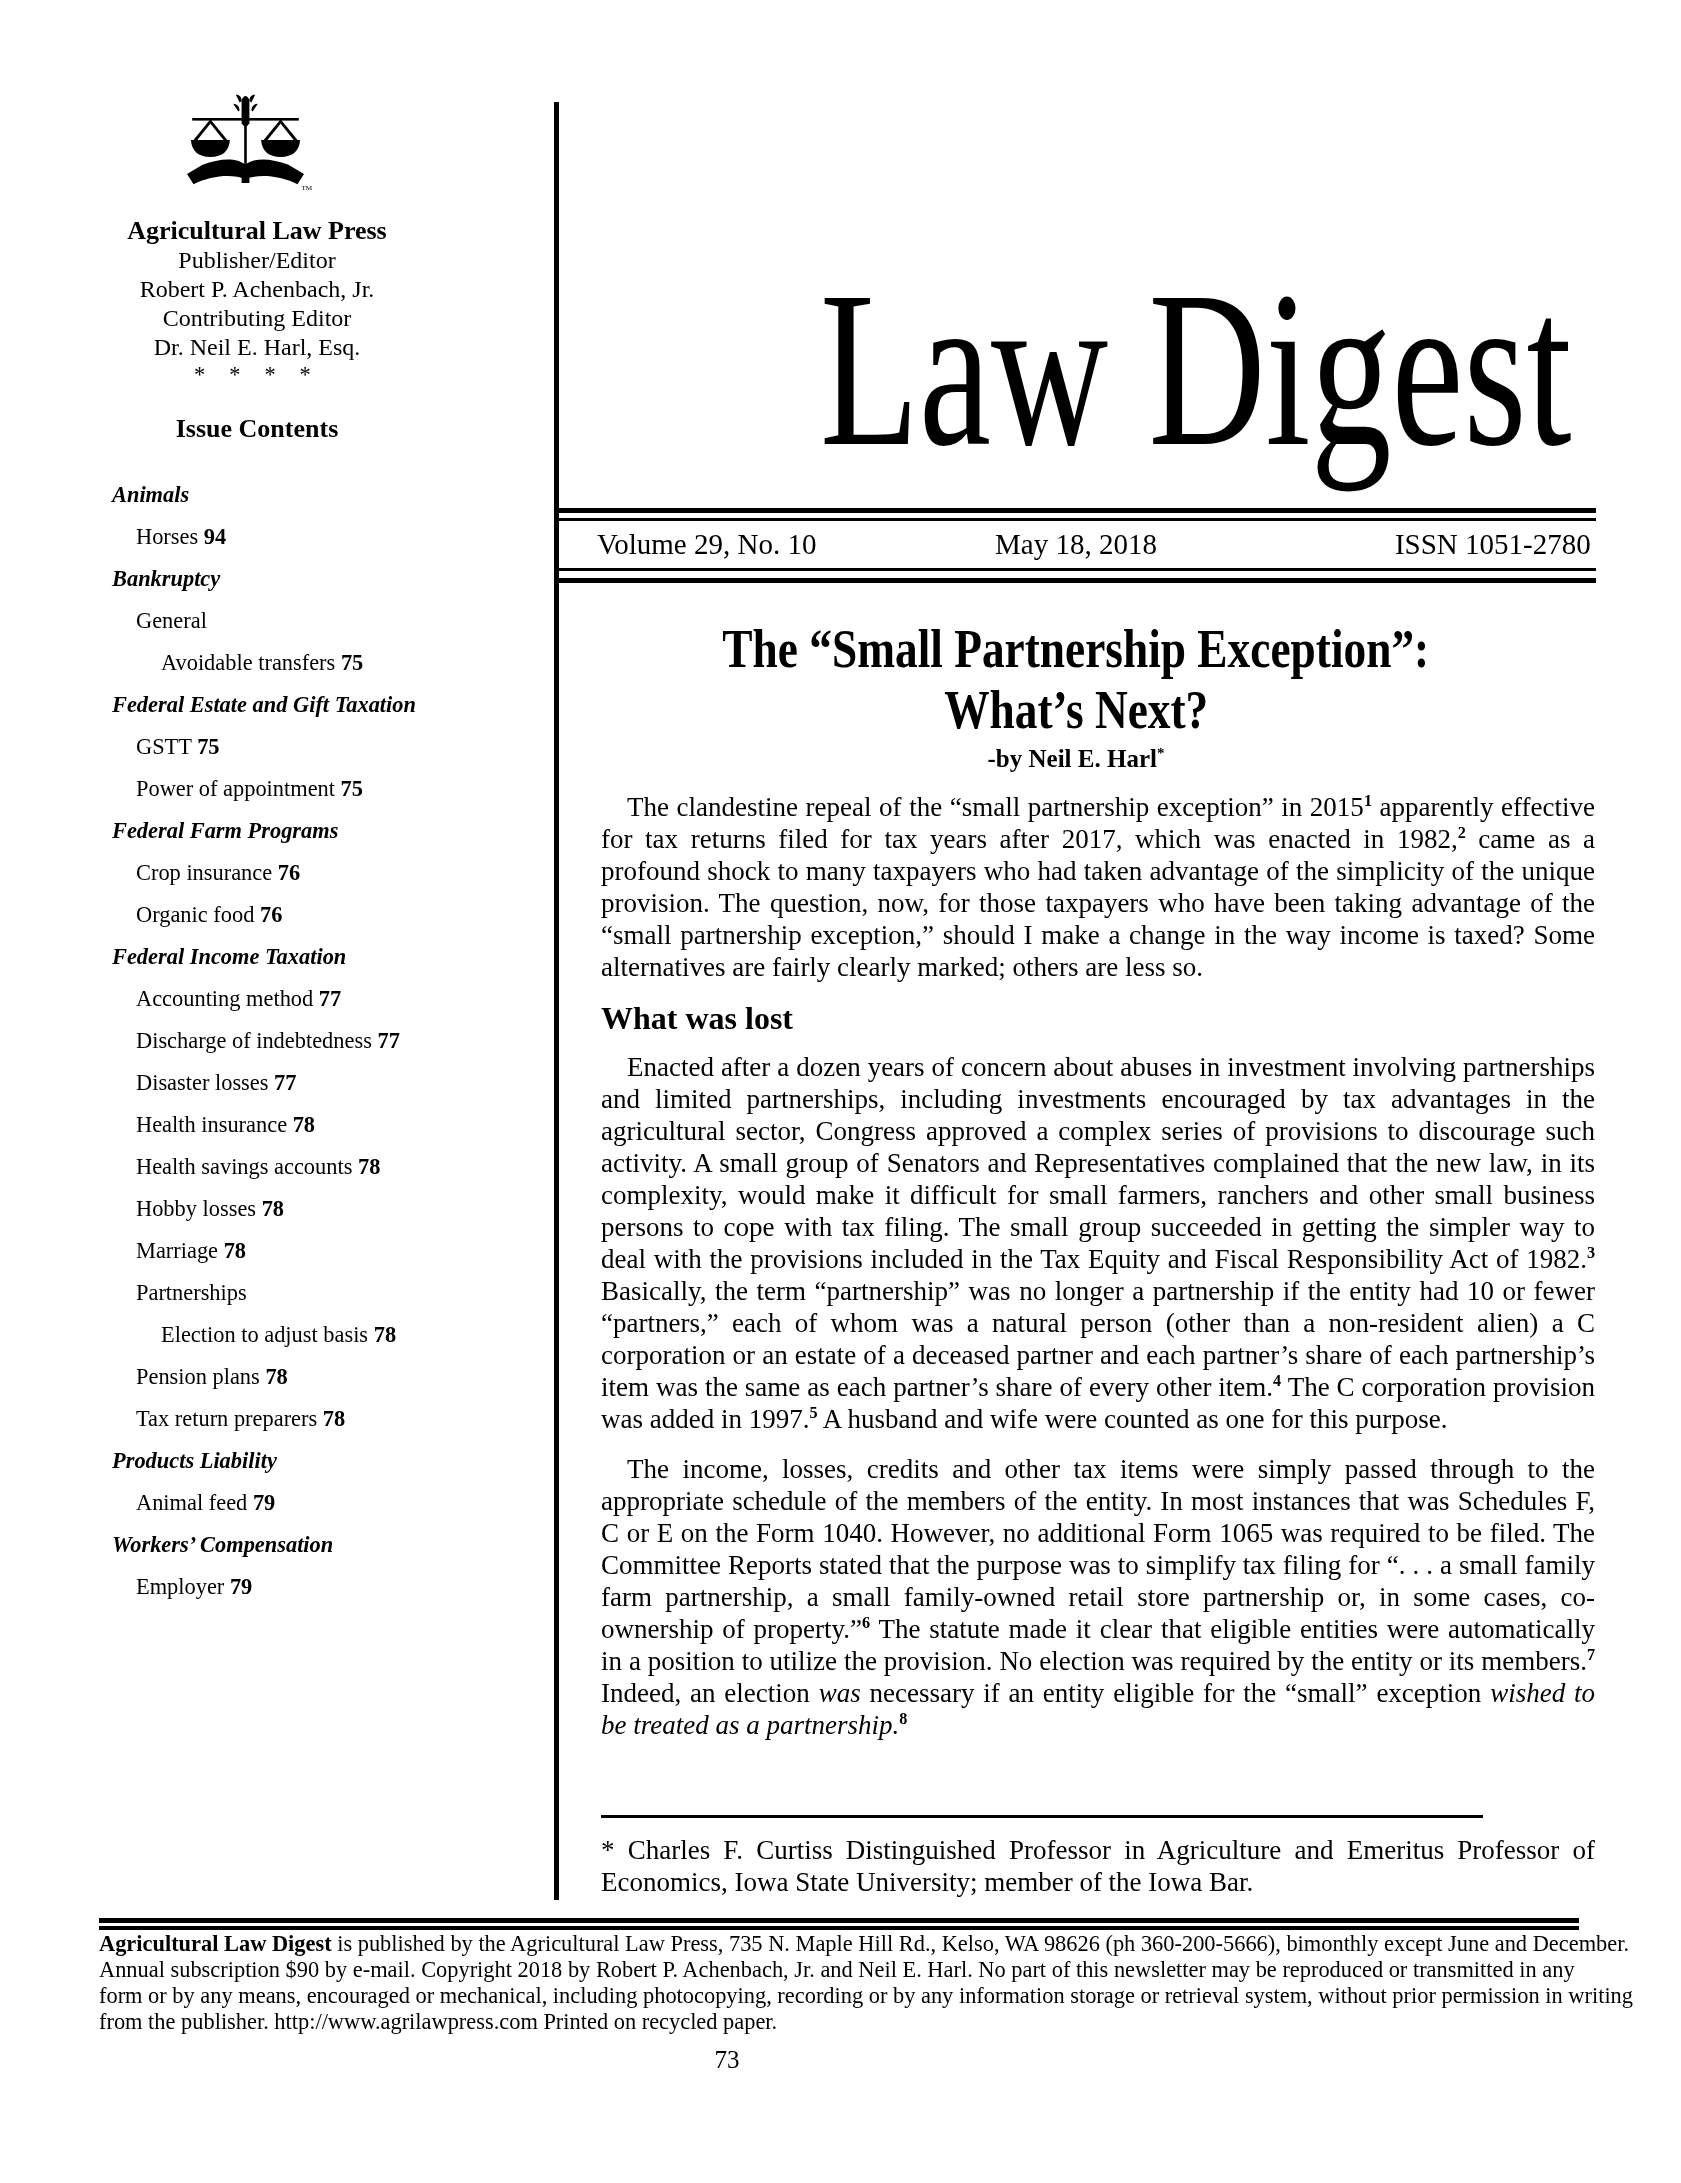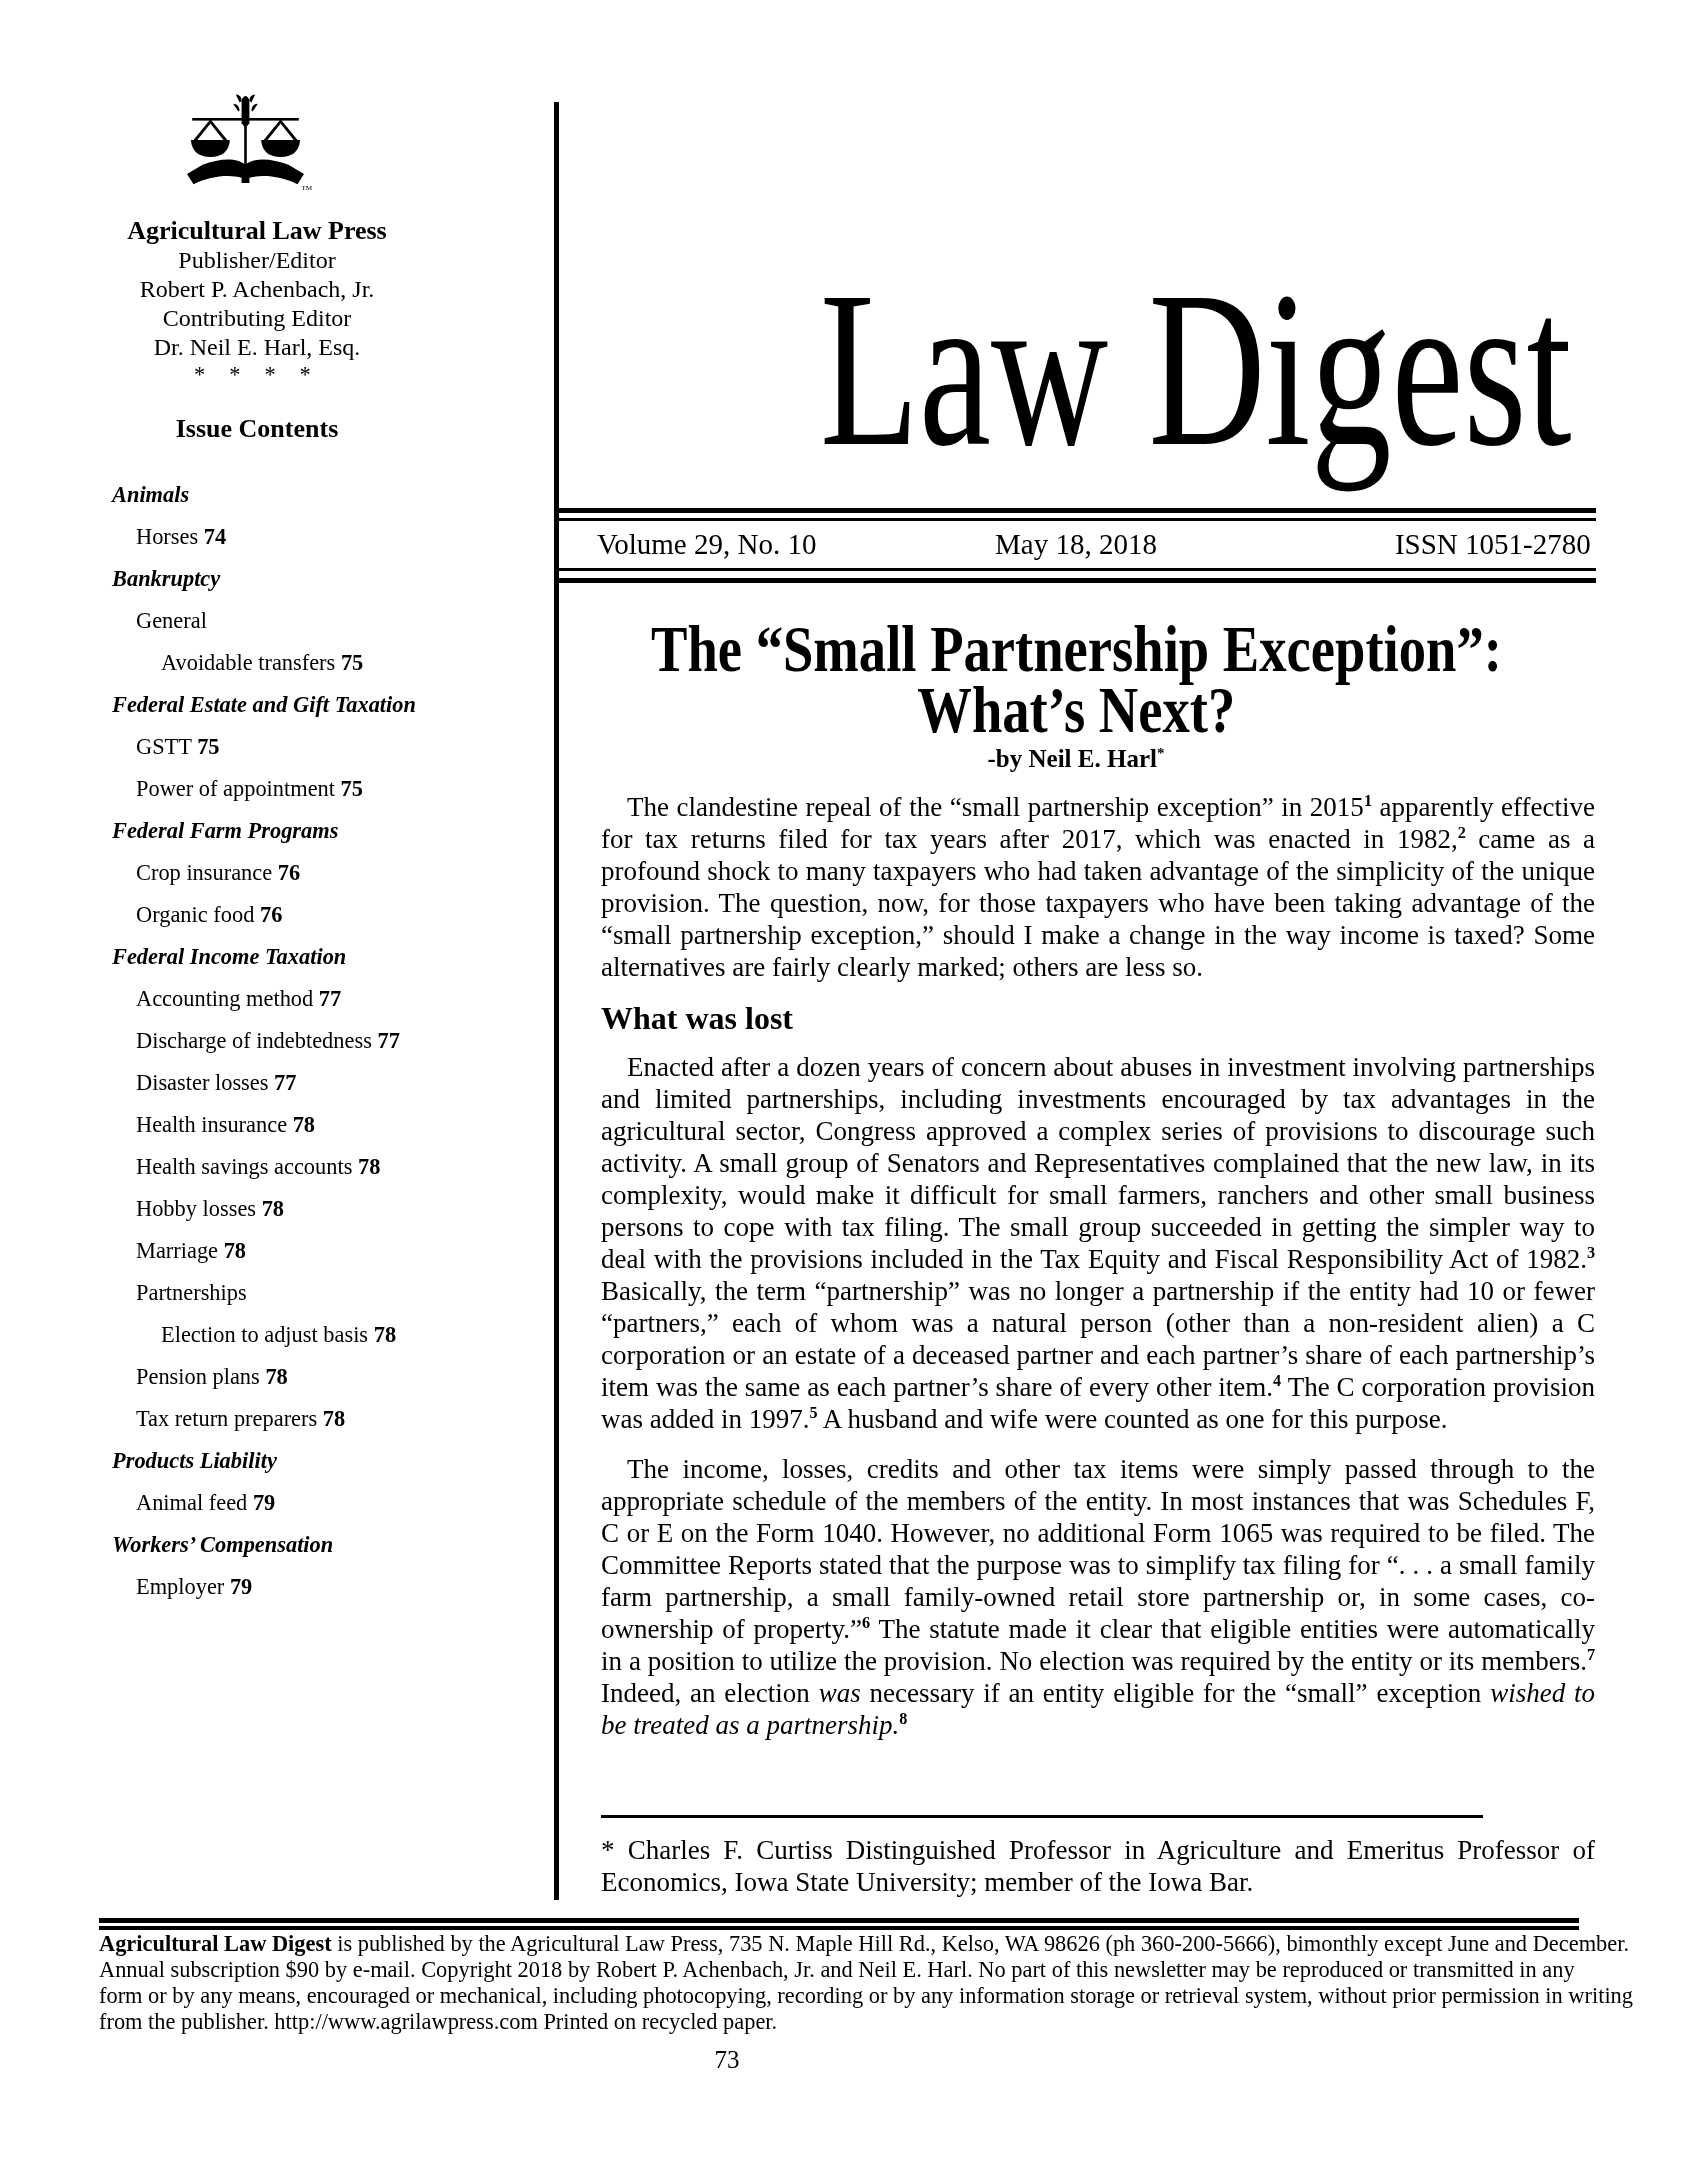--- a/index.html
+++ b/index.html
@@ -34,21 +34,21 @@
   .hrule{position:absolute;left:0;width:1040px;background:#000;}
   #rule-a{top:508px;height:4.6px;}
   #rule-b{top:518px;height:3.3px;}
   #rule-c{top:568px;height:2.6px;}
   #rule-d{top:578px;height:5.3px;}
   #vol-row{position:absolute;top:528px;left:0;width:1040px;height:32px;font-size:29px;line-height:32px;}
   #vol-row .vol{position:absolute;left:41px;}
   #vol-row .date{position:absolute;left:0;width:100%;text-align:center;}
   #vol-row .issn{position:absolute;right:5.3px;}
   #article-title{position:absolute;top:619px;left:0;width:1040px;text-align:center;
-    font-weight:bold;line-height:61px;font-size:65px;}
+    font-weight:bold;line-height:61px;font-size:54px;}
   #article-title .condense{display:inline-block;transform:scaleX(0.84);transform-origin:50% 100%;}
   #byline{position:absolute;top:745px;left:0;width:1040px;text-align:center;
     font-weight:bold;font-size:25px;}
   #article-body{position:absolute;top:791px;left:45px;width:994px;
     font-size:27px;line-height:32px;text-align:justify;}
   #article-body p{margin:0 0 18.5px 0;text-indent:26px;}
   #article-body h2{font-size:32px;line-height:32px;margin:17px 0;text-indent:0;text-align:left;}
   sup{font-size:60%;line-height:0;vertical-align:super;font-weight:bold;}
   #footnote-block{position:absolute;top:1815px;left:45px;width:994px;}
   #footnote-rule{width:882px;height:2.6px;background:#000;margin-bottom:16px;}
@@ -101,21 +101,21 @@
     <div class="press-line">Robert P. Achenbach, Jr.</div>
     <div class="press-line">Contributing Editor</div>
     <div class="press-line">Dr. Neil E. Harl, Esq.</div>
     <div class="press-stars">* * * *</div>
   </div>
 
   <div id="issue-contents-title">Issue Contents</div>
 
   <ul id="contents-list">
       <li class="lvl0">Animals</li>
-      <li class="lvl1">Horses <span class="pg">74</span></li>
+      <li class="lvl1">Horses <span class="pg">94</span></li>
       <li class="lvl0">Bankruptcy</li>
       <li class="lvl1">General</li>
       <li class="lvl2">Avoidable transfers <span class="pg">75</span></li>
       <li class="lvl0">Federal Estate and Gift Taxation</li>
       <li class="lvl1">GSTT <span class="pg">75</span></li>
       <li class="lvl1">Power of appointment <span class="pg">75</span></li>
       <li class="lvl0">Federal Farm Programs</li>
       <li class="lvl1">Crop insurance <span class="pg">76</span></li>
       <li class="lvl1">Organic food <span class="pg">76</span></li>
       <li class="lvl0">Federal Income Taxation</li>

